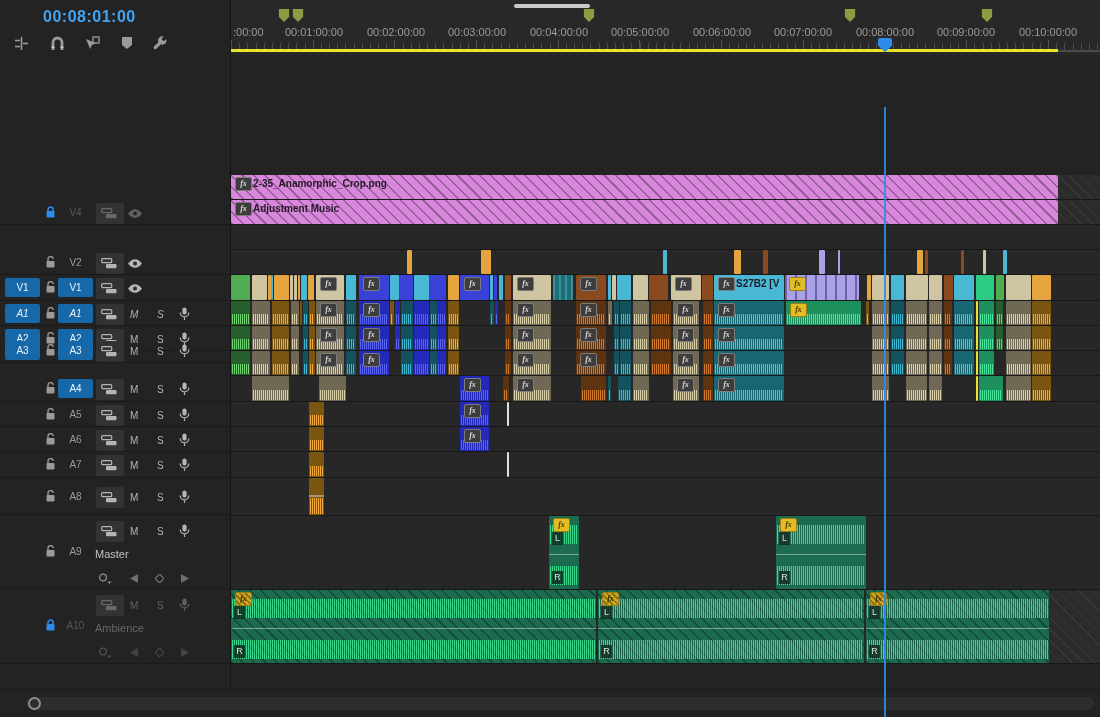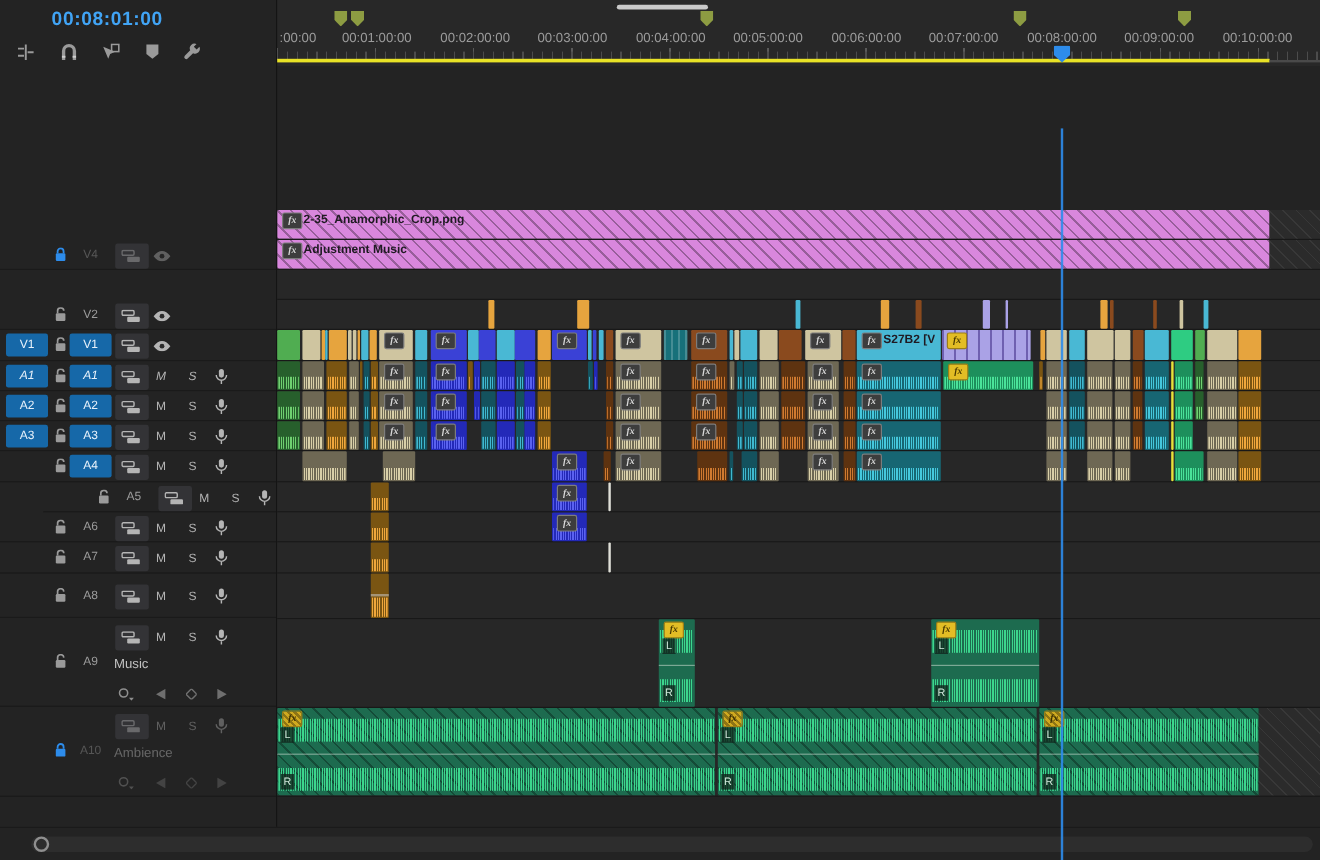--- a/index.html
+++ b/index.html
@@ -244,21 +244,21 @@
         <div class="ms" style="left:130px;top:8px">M</div>
         <div class="ms" style="left:157px;top:8px">S</div>
         <div class="hic" style="left:179px;top:6px">
           <svg width="11" height="14" viewBox="0 0 11 14">
             <rect x="3.4" y="0.5" width="4.2" height="7.2" rx="2.1" fill="#b5b5b5"></rect>
             <path d="M1.2 5.5a4.3 4.3 0 008.6 0" fill="none" stroke="#b5b5b5" stroke-width="1.2"></path>
             <line x1="5.5" y1="10.3" x2="5.5" y2="13" stroke="#b5b5b5" stroke-width="1.2"></line>
           </svg>
         </div>
       </div>
-      <div class="hrow" style="top: 296px; height: 25px;">
+      <div class="hrow" style="top: 283px; height: 25px;">
         <div class="patch" style="top:3px">A3</div>
         <div class="lockw" style="top:6px">
           <svg width="11" height="13" viewBox="0 0 11 13">
             <path d="M3 5V3.4A2.6 2.6 0 018.2 3" fill="none" stroke="#9a9a9a" stroke-width="1.4"></path>
             <rect x="1.5" y="5" width="8" height="6.5" rx="1" fill="#9a9a9a"></rect>
           </svg>
         </div>
         <div class="tgt on" style="top:3px">A3</div>
         <div class="cellbg" style="top:3px"></div>
         <div class="hic" style="left:101px;top:8px">
@@ -295,21 +295,21 @@
         <div class="ms" style="left:130px;top:8px">M</div>
         <div class="ms" style="left:157px;top:8px">S</div>
         <div class="hic" style="left:179px;top:6px">
           <svg width="11" height="14" viewBox="0 0 11 14">
             <rect x="3.4" y="0.5" width="4.2" height="7.2" rx="2.1" fill="#b5b5b5"></rect>
             <path d="M1.2 5.5a4.3 4.3 0 008.6 0" fill="none" stroke="#b5b5b5" stroke-width="1.2"></path>
             <line x1="5.5" y1="10.3" x2="5.5" y2="13" stroke="#b5b5b5" stroke-width="1.2"></line>
           </svg>
         </div>
       </div>
-      <div class="hrow" style="top: 347px; height: 25px; margin-left: 36px;">
+      <div class="hrow" style="top: 347px; height: 25px;">
         <div class="lockw" style="top:6px">
           <svg width="11" height="13" viewBox="0 0 11 13">
             <path d="M3 5V3.4A2.6 2.6 0 018.2 3" fill="none" stroke="#9a9a9a" stroke-width="1.4"></path>
             <rect x="1.5" y="5" width="8" height="6.5" rx="1" fill="#9a9a9a"></rect>
           </svg>
         </div>
         <div class="tgt " style="top:3px">A5</div>
         <div class="cellbg" style="top:3px"></div>
         <div class="hic" style="left:101px;top:8px">
           <svg width="16" height="11" viewBox="0 0 16 11">
@@ -419,21 +419,21 @@
         </div>
         <div class="ms" style="left:130px;top:10px">M</div>
         <div class="ms" style="left:157px;top:10px">S</div>
         <div class="hic" style="left:179px;top:8px">
           <svg width="11" height="14" viewBox="0 0 11 14">
             <rect x="3.4" y="0.5" width="4.2" height="7.2" rx="2.1" fill="#b5b5b5"></rect>
             <path d="M1.2 5.5a4.3 4.3 0 008.6 0" fill="none" stroke="#b5b5b5" stroke-width="1.2"></path>
             <line x1="5.5" y1="10.3" x2="5.5" y2="13" stroke="#b5b5b5" stroke-width="1.2"></line>
           </svg>
         </div>
-        <div class="tname" style="top:32px">Music</div>
+        <div class="tname" style="top:32px">Master</div>
         <div class="hic" style="left:98px;top:57px">
           <svg width="14" height="11" viewBox="0 0 14 11">
             <circle cx="5" cy="4.5" r="3.4" fill="none" stroke="#8f8f8f" stroke-width="1.3"></circle>
             <path d="M9.5 8.5l4-.01-2 2.5z" fill="#8f8f8f"></path>
           </svg>
         </div>
         <div class="hic" style="left:130px;top:58px">
           <svg width="8" height="9" viewBox="0 0 8 9">
             <path d="M8 0v9L0 4.5z" fill="#6f6f6f"></path>
           </svg>

